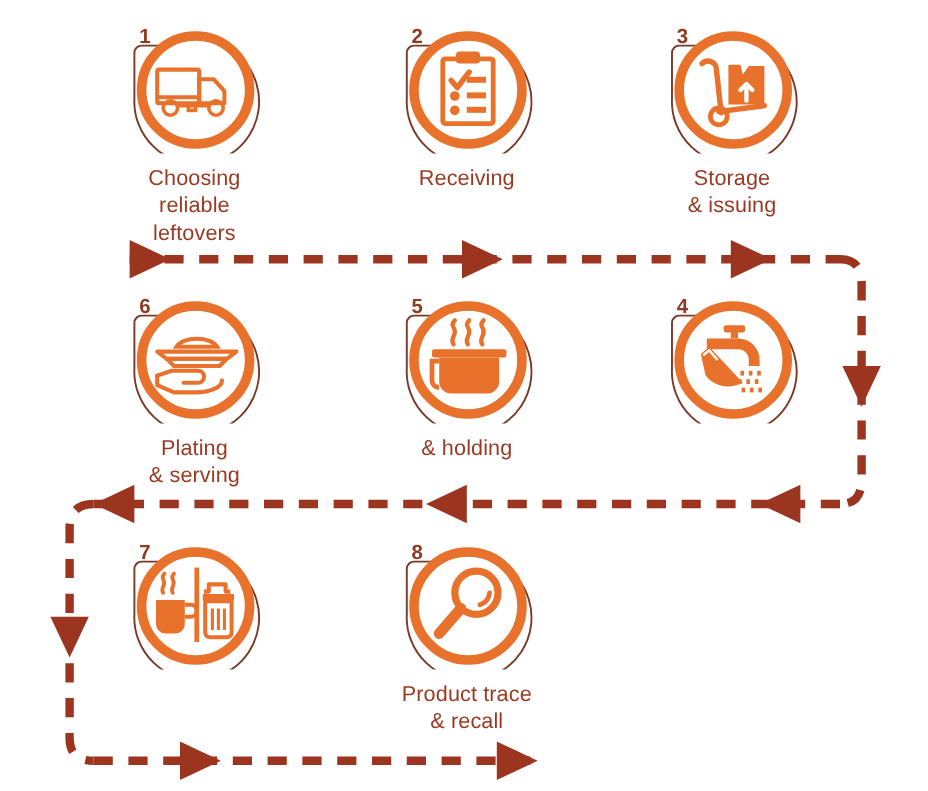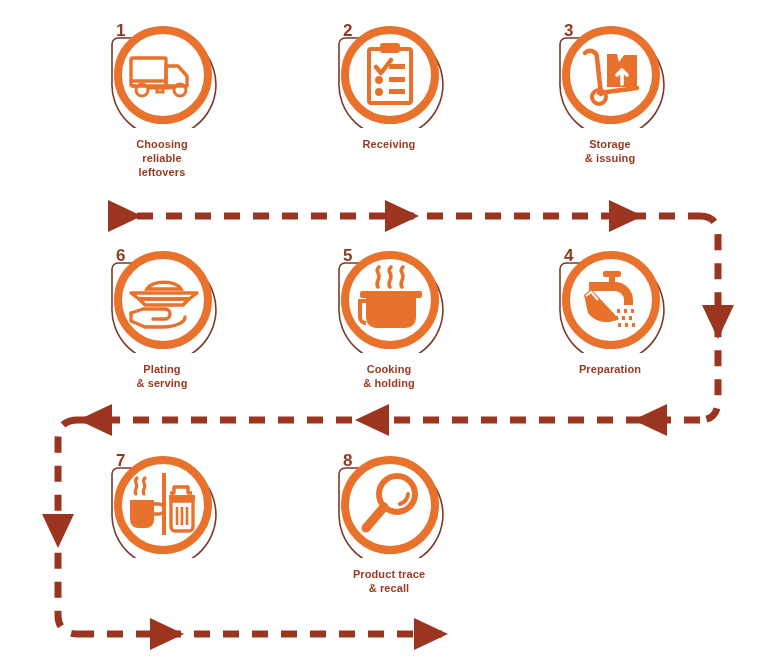--- a/index.html
+++ b/index.html
@@ -19,21 +19,21 @@
   .badge{position:relative;width:110px;height:110px;margin:0 auto;}
   .badge svg{display:block;width:110px;height:110px;}
   .num{
     position:absolute;left:9px;top:4px;
     font-size:17px;font-weight:700;color:#8e3b22;
     font-family:"Liberation Sans", sans-serif;
     line-height:1;
   }
   .label{
     margin-top:9px;
-    font-size:11px;font-weight:700;color:#9b3a22;
+    font-size:18px;font-weight:400;color:#9b3a22;
     line-height:1.28;letter-spacing:.1px;
     font-family:"Liberation Sans", sans-serif;
   }
 </style>
 </head>
 <body>
 
 <div id="stage">
 
   <svg id="arrows" viewBox="0 0 773 659" xmlns="http://www.w3.org/2000/svg">
@@ -153,43 +153,39 @@
             <rect x="74" y="73" width="3" height="4"></rect>
           <rect x="63" y="80" width="3" height="4"></rect>
             <rect x="70" y="80" width="3" height="4"></rect>
             <rect x="77" y="80" width="3" height="4"></rect>
         </g>
         <path d="M29 52 l7 -6 l28 30 c-12 6 -24 3 -31 -6 z" fill="#e8722c"></path>
         <path d="M31 53 l5 -4 l7 8" fill="none" stroke="#ffffff" stroke-width="2"></path>
       </svg>
       <div class="num">4</div>
     </div>
-    <div class="label">
-      <div>Preparation</div>
-    </div>
   </div>
 
   <div class="step" style="left:309px;top:243px;">
     <div class="badge">
       <svg viewBox="0 0 110 110" xmlns="http://www.w3.org/2000/svg">
         <path d="M5 26 A6 6 0 0 1 11 20 L34 20 A1 1 0 0 0 34 20 A52 52 0 1 1 5 64 Z" fill="none" stroke="#7a3a28" stroke-width="1.6"></path>
         <circle cx="56" cy="57" r="45" fill="none" stroke="#e8722c" stroke-width="8"></circle>
         <g fill="none" stroke="#e8722c" stroke-width="3.6" stroke-linecap="round">
           <path d="M44 44 c-4 -5 4 -8 0 -14 c-2 -3 0 -5 1 -6"></path>
           <path d="M56 44 c-4 -5 4 -8 0 -14 c-2 -3 0 -5 1 -6"></path>
           <path d="M68 44 c-4 -5 4 -8 0 -14 c-2 -3 0 -5 1 -6"></path>
         </g>
         <rect x="26" y="48" width="62" height="7" rx="2" fill="#e8722c"></rect>
         <path d="M32 55 h50 v20 a10 10 0 0 1 -10 10 h-30 a10 10 0 0 1 -10 -10 z" fill="#e8722c"></path>
         <path d="M32 58 h-6 v16 a6 6 0 0 0 6 6" fill="none" stroke="#e8722c" stroke-width="4"></path>
       </svg>
       <div class="num">5</div>
     </div>
     <div class="label">
-      <div>Cooking</div>
       <div>&amp; holding</div>
     </div>
   </div>
 
   <div class="step" style="left:82px;top:243px;">
     <div class="badge">
       <svg viewBox="0 0 110 110" xmlns="http://www.w3.org/2000/svg">
         <path d="M5 26 A6 6 0 0 1 11 20 L34 20 A1 1 0 0 0 34 20 A52 52 0 1 1 5 64 Z" fill="none" stroke="#7a3a28" stroke-width="1.6"></path>
         <circle cx="56" cy="57" r="45" fill="none" stroke="#e8722c" stroke-width="8"></circle>
         <path d="M40 46 a18 10 0 0 1 34 0 z" fill="none" stroke="#e8722c" stroke-width="3.4"></path>

